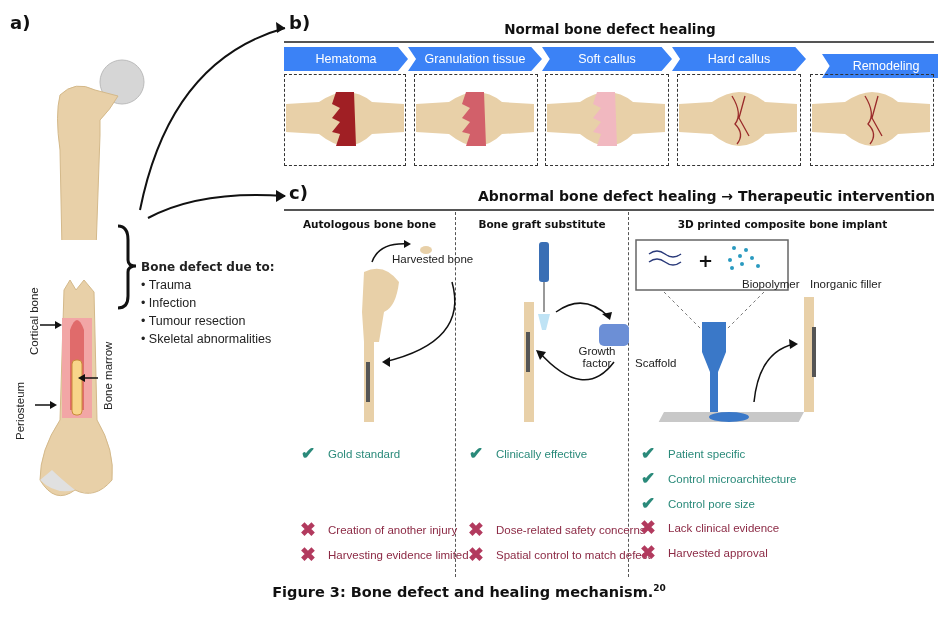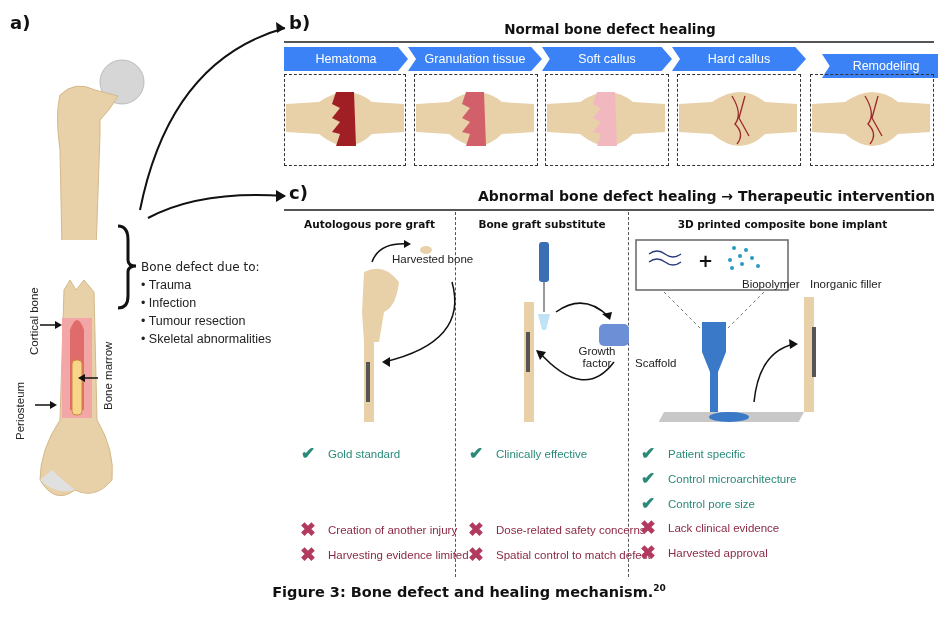--- a/index.html
+++ b/index.html
@@ -54,21 +54,21 @@
   <polygon points="57,405 50,401 50,409" fill="#111"></polygon>
   <line x1="98" y1="378" x2="80" y2="378" stroke="#111" stroke-width="1.5"></line>
   <polygon points="78,378 85,374 85,382" fill="#111"></polygon>
 </svg>
 
 <div class="abs lbl" style="left:28px;top:355px;transform:rotate(-90deg);transform-origin:left top;">Cortical bone</div>
 <div class="abs lbl" style="left:14px;top:440px;transform:rotate(-90deg);transform-origin:left top;">Periosteum</div>
 <div class="abs lbl" style="left:102px;top:410px;transform:rotate(-90deg);transform-origin:left top;">Bone marrow</div>
 
 <div class="abs" style="left:141px;top:258px;">
-  <div class="defect-text" style="font-weight:normal;font-family:'DejaVu Sans',sans-serif;font-size:12px;">Bone defect due to:</div>
+  <div class="defect-text" style="font-weight:bold;font-family:'DejaVu Sans',sans-serif;font-size:12px;">Bone defect due to:</div>
   <div class="defect-text">• <span>Trauma</span></div>
   <div class="defect-text">• <span>Infection</span></div>
   <div class="defect-text">• <span>Tumour resection</span></div>
   <div class="defect-text">• <span>Skeletal abnormalities</span></div>
 </div>
 
 <div class="abs section-title" style="left:285px;top:21px;width:650px;">Normal bone defect healing</div>
 <div class="abs rule" style="left:284px;top:41px;width:650px;"></div>
 
 <div>
@@ -107,21 +107,21 @@
         <path d="M581 22 Q592 40 584 50 Q594 60 586 70 M594 22 L588 44 L598 62" fill="none" stroke="#9a2a2a" stroke-width="1.3"></path>
       </g>
     </svg>
 </div>
 
 <div class="abs section-title" style="left:285px;top:188px;width:650px;font-size:14px;text-align:right;">Abnormal bone defect healing → Therapeutic intervention</div>
 <div class="abs rule" style="left:284px;top:209px;width:650px;"></div>
 <div class="vdash" style="left:455px;top:212px;height:365px;"></div>
 <div class="vdash" style="left:628px;top:212px;height:365px;"></div>
 
-<div class="abs col-title" style="left:284px;top:218px;width:171px;">Autologous pore graft</div>
+<div class="abs col-title" style="left:284px;top:218px;width:171px;">Autologous bone bone</div>
 <div class="abs col-title" style="left:456px;top:218px;width:172px;">Bone graft substitute</div>
 <div class="abs col-title" style="left:630px;top:218px;width:305px;">3D printed composite bone implant</div>
 
 <svg class="abs" style="left:284px;top:232px" width="650" height="190">
 
   <path d="M88 30 Q95 10 125 12" fill="none" stroke="#111" stroke-width="1.5"></path>
   <polygon points="127,12 120,8 120,16" fill="#111"></polygon>
   <ellipse cx="142" cy="18" rx="6" ry="4" fill="#e8d0a8"></ellipse>
   <path d="M80 40 Q100 30 115 50 Q112 75 100 80 L95 110 L80 110 L78 80 Z" fill="#e8d0a8"></path>
   <rect x="80" y="98" width="10" height="100" fill="#e8d0a8"></rect>

